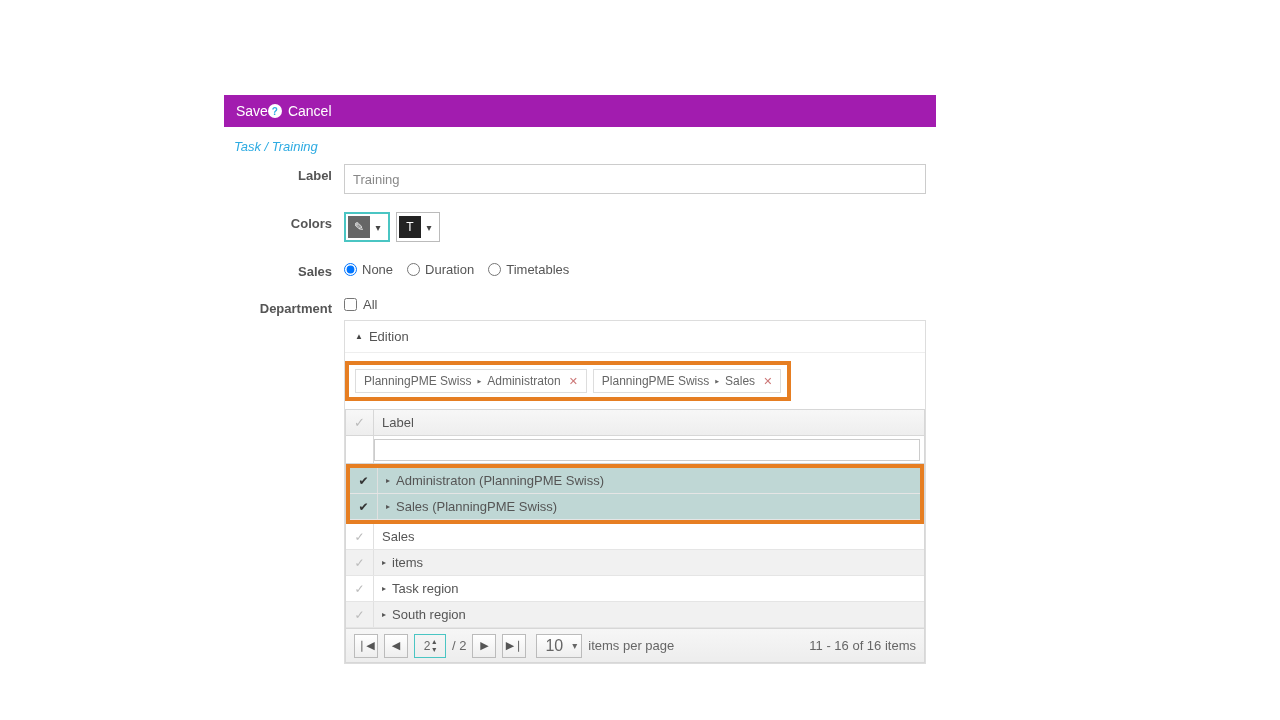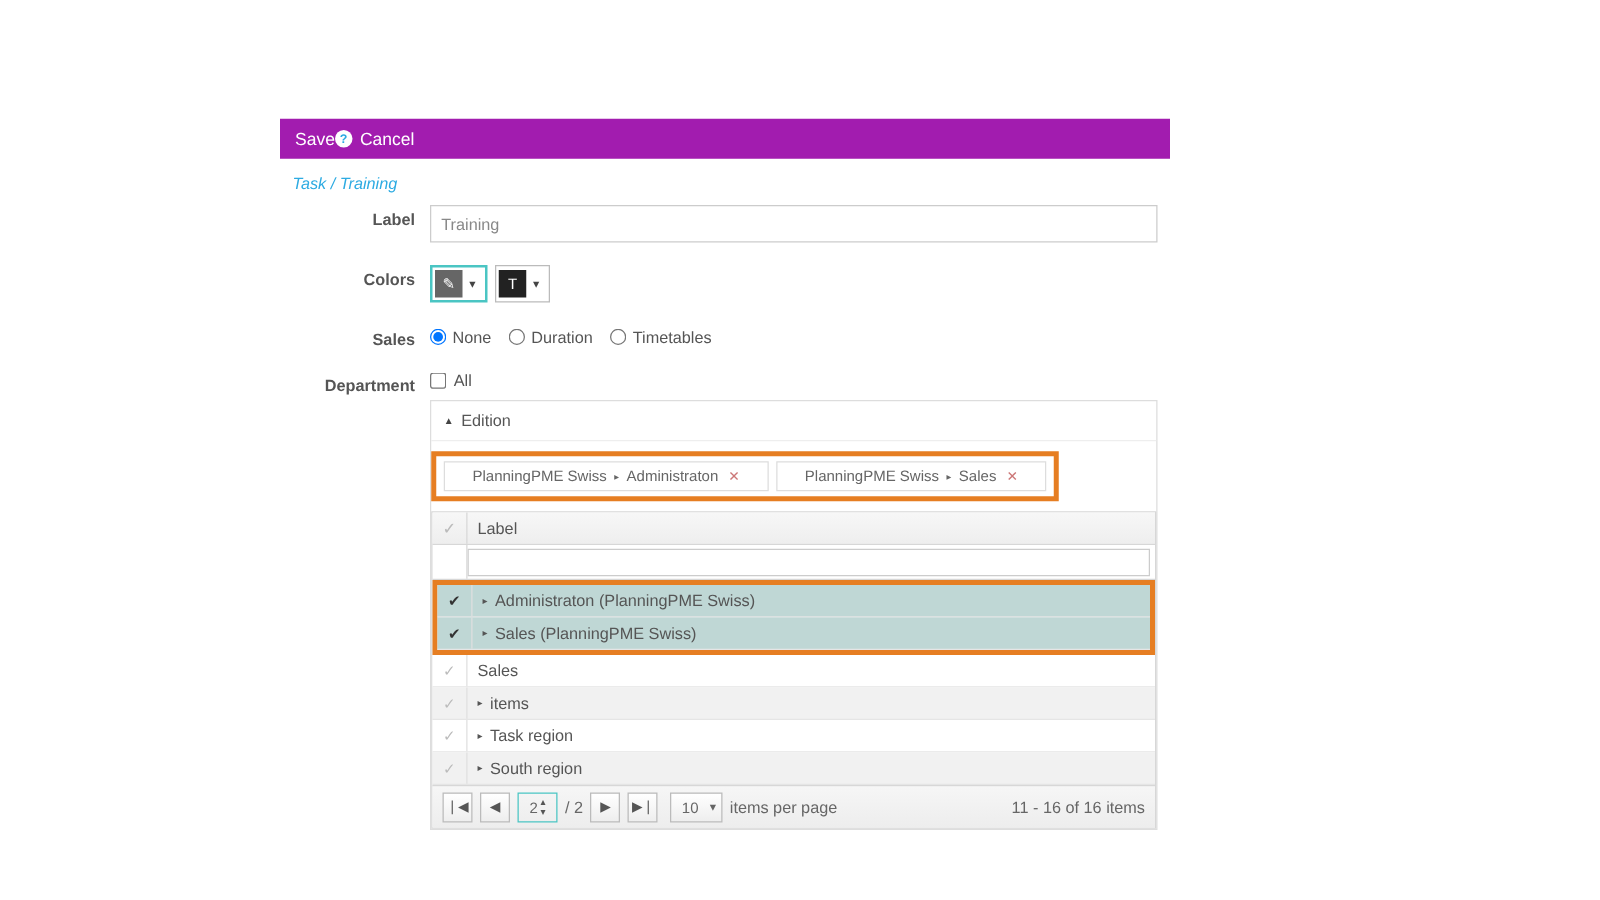--- a/index.html
+++ b/index.html
@@ -115,21 +115,21 @@
   .chips-wrap {
     border: 4px solid #e67e22;
     margin: 8px 0 8px 0;
     padding: 4px 6px;
     display: flex;
     gap: 6px;
     width: fit-content;
   }
   .chip {
     border: 1px solid #ddd;
-    padding: 4px 22px;
+    padding: 4px 8px;
     display: flex;
     align-items: center;
     gap: 4px;
     font-size: 12px;
     color: #666;
   }
   .chip .sep { font-size: 5px; padding: 0 2px; }
   .chip .remove { color: #c77; font-size: 11px; margin-left: 4px; cursor: pointer; }
 
   .grid {
@@ -220,21 +220,21 @@
     text-align: center;
     font-size: 12px;
     display: flex; align-items: center; justify-content: center;
     gap: 2px;
   }
   .pg-input .spin { font-size: 8px; line-height: 1; color: #555; }
   .pg-select {
     border: 1px solid #bbb;
     height: 24px;
     padding: 0 18px 0 8px;
-    font-size: 12px;
+    font-size: 16px;
     display: flex; align-items: center;
     position: relative;
     background: linear-gradient(#fff,#eee);
     margin-left: 4px;
   }
   .pg-select::after {
     content: '▾';
     position: absolute; right: 4px;
     font-size: 10px;
   }

